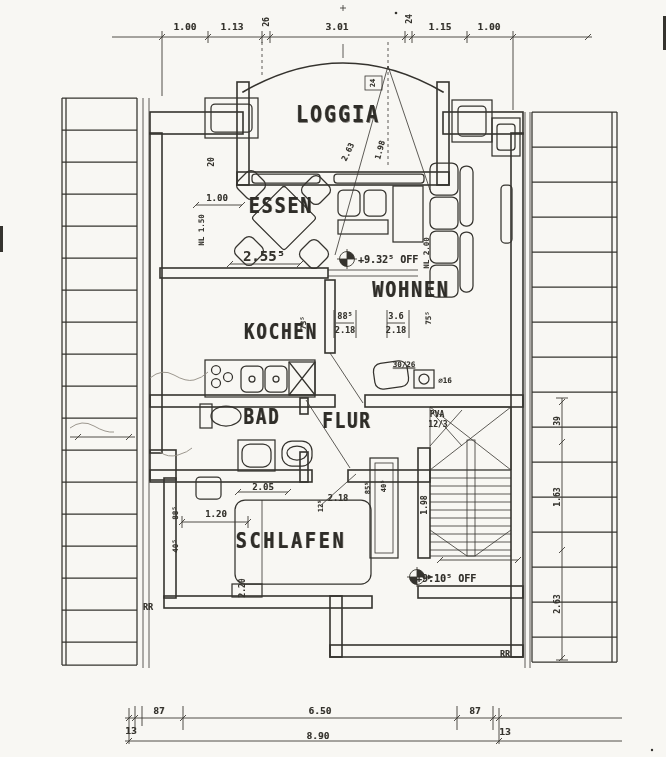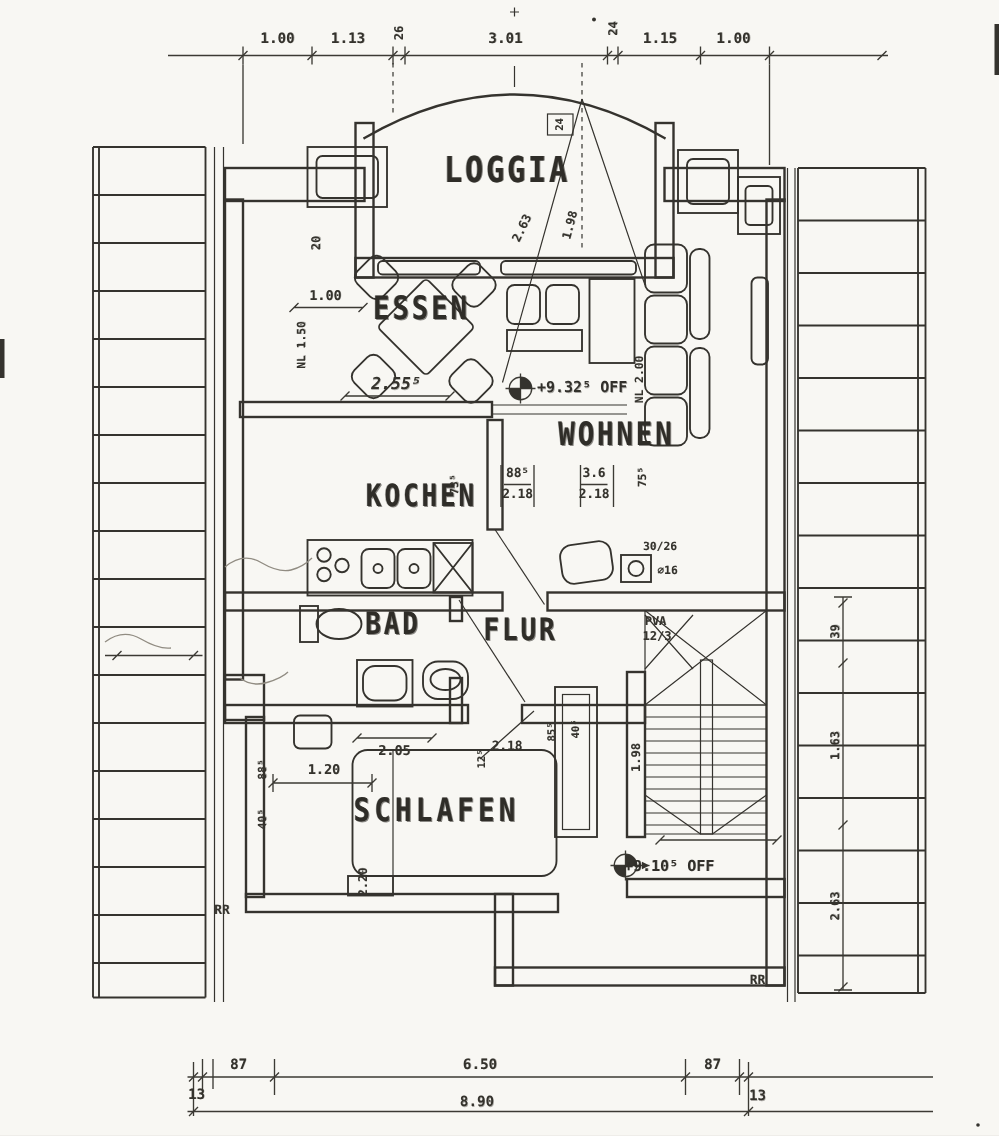--- a/index.html
+++ b/index.html
@@ -267,36 +267,36 @@
 <span class="elev elev-living">+9.32⁵ OFF</span>
 <span class="elev elev-stair">+9.10⁵ OFF</span>
 
 <div id="annotations">
       <span class="ann" style="left: 266px; top: 22px; font-size: 8px; transform: translate(-50%, -50%) rotate(-90deg);">26</span>
       <span class="ann" style="left: 409px; top: 19px; font-size: 8px; transform: translate(-50%, -50%) rotate(-90deg);">24</span>
       <span class="ann" style="left: 373px; top: 83px; font-size: 7px; transform: translate(-50%, -50%) rotate(-90deg);">24</span>
       <span class="ann" style="left: 211px; top: 162px; font-size: 8px; transform: translate(-50%, -50%) rotate(-90deg);">20</span>
       <span class="ann" style="left: 217px; top: 198px; font-size: 9px; transform: translate(-50%, -50%) rotate(0deg);">1.00</span>
       <span class="ann" style="left: 201px; top: 230px; font-size: 7.5px; transform: translate(-50%, -50%) rotate(-90deg);">NL 1.50</span>
-      <span class="ann" style="left: 264px; top: 256px; font-size: 11px; transform: translate(-50%, -50%) rotate(0deg); font-style: italic;">2.55⁵</span>
+      <span class="ann" style="left: 264px; top: 256px; font-size: 14px; transform: translate(-50%, -50%) rotate(0deg);">2.55⁵</span>
       <span class="ann" style="left: 348px; top: 152px; font-size: 8px; transform: translate(-50%, -50%) rotate(-64deg);">2.63</span>
       <span class="ann" style="left: 380px; top: 150px; font-size: 8px; transform: translate(-50%, -50%) rotate(-75deg);">1.98</span>
       <span class="ann" style="left: 426px; top: 253px; font-size: 7.5px; transform: translate(-50%, -50%) rotate(-90deg);">NL 2.00</span>
       <span class="ann" style="left: 303px; top: 323px; font-size: 7.5px; transform: translate(-50%, -50%) rotate(-90deg);">73⁵</span>
       <span class="ann" style="left: 345px; top: 316px; font-size: 8.5px; transform: translate(-50%, -50%) rotate(0deg);">88⁵</span>
       <span class="ann" style="left: 345px; top: 330px; font-size: 8.5px; transform: translate(-50%, -50%) rotate(0deg);">2.18</span>
       <span class="ann" style="left: 396px; top: 316px; font-size: 8.5px; transform: translate(-50%, -50%) rotate(0deg);">3.6</span>
       <span class="ann" style="left: 396px; top: 330px; font-size: 8.5px; transform: translate(-50%, -50%) rotate(0deg);">2.18</span>
       <span class="ann" style="left: 428px; top: 318px; font-size: 7.5px; transform: translate(-50%, -50%) rotate(-90deg);">75⁵</span>
-      <span class="ann" style="left: 440px; top: 364px; font-size: 7.5px; transform: translate(-50%, -50%) rotate(0deg);">30/26</span>
+      <span class="ann" style="left: 404px; top: 364px; font-size: 7.5px; transform: translate(-50%, -50%) rotate(0deg); text-decoration: underline;">30/26</span>
       <span class="ann" style="left: 445px; top: 380px; font-size: 7.5px; transform: translate(-50%, -50%) rotate(0deg);">∅16</span>
       <span class="ann" style="left: 437px; top: 414px; font-size: 8px; transform: translate(-50%, -50%) rotate(0deg);">PVA</span>
       <span class="ann" style="left: 438px; top: 424px; font-size: 8px; transform: translate(-50%, -50%) rotate(0deg);">12/3</span>
       <span class="ann" style="left: 424px; top: 505px; font-size: 8px; transform: translate(-50%, -50%) rotate(-90deg);">1.98</span>
-      <span class="ann" style="left: 263px; top: 501px; font-size: 9px; transform: translate(-50%, -50%) rotate(0deg);">2.05</span>
+      <span class="ann" style="left: 263px; top: 487px; font-size: 9px; transform: translate(-50%, -50%) rotate(0deg);">2.05</span>
       <span class="ann" style="left: 338px; top: 498px; font-size: 8.5px; transform: translate(-50%, -50%) rotate(0deg);">2.18</span>
       <span class="ann" style="left: 321px; top: 506px; font-size: 7px; transform: translate(-50%, -50%) rotate(-90deg);">12⁵</span>
       <span class="ann" style="left: 368px; top: 488px; font-size: 7px; transform: translate(-50%, -50%) rotate(-90deg);">85⁵</span>
       <span class="ann" style="left: 384px; top: 486px; font-size: 7px; transform: translate(-50%, -50%) rotate(-90deg);">40⁵</span>
       <span class="ann" style="left: 216px; top: 514px; font-size: 9px; transform: translate(-50%, -50%) rotate(0deg);">1.20</span>
       <span class="ann" style="left: 175px; top: 513px; font-size: 7.5px; transform: translate(-50%, -50%) rotate(-90deg);">88⁵</span>
       <span class="ann" style="left: 175px; top: 546px; font-size: 7.5px; transform: translate(-50%, -50%) rotate(-90deg);">40⁵</span>
       <span class="ann" style="left: 242px; top: 588px; font-size: 8px; transform: translate(-50%, -50%) rotate(-90deg);">2.20</span>
       <span class="ann" style="left: 557px; top: 421px; font-size: 8px; transform: translate(-50%, -50%) rotate(-90deg);">39</span>
       <span class="ann" style="left: 557px; top: 497px; font-size: 8px; transform: translate(-50%, -50%) rotate(-90deg);">1.63</span>

